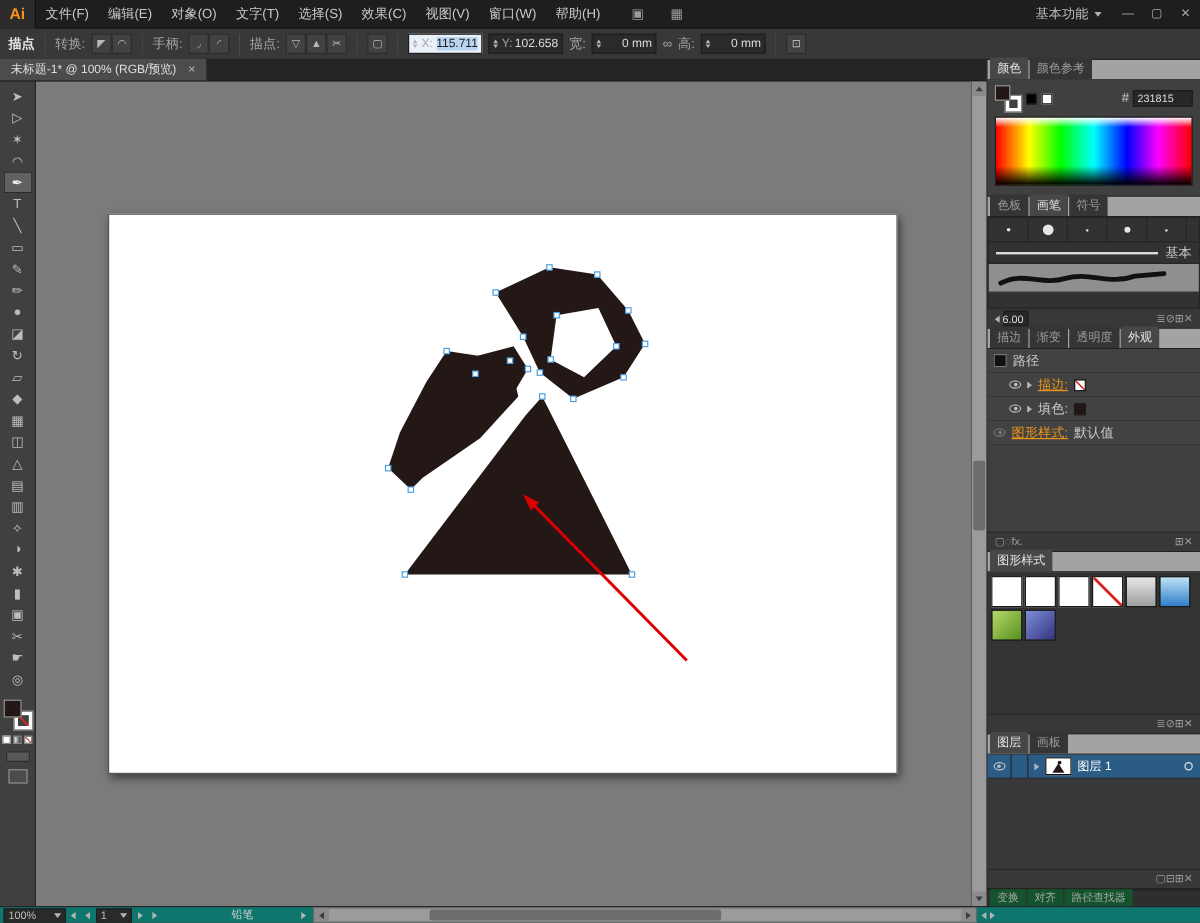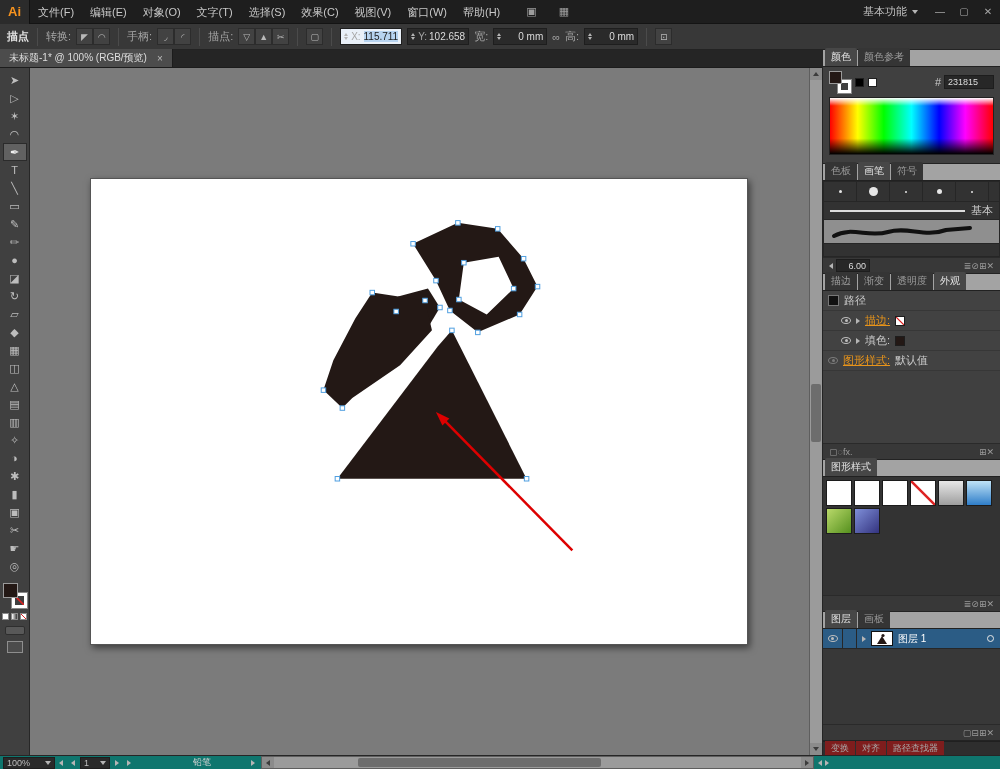--- a/index.html
+++ b/index.html
@@ -105,21 +105,21 @@
   
   .br-list { background:#323232; border:1px solid #262626; margin:0; }
   .br-row { display:flex; align-items:center; border-bottom:1px solid #262626; }
   .br-cells { height:20px; }
   .br-cell { width:33px; height:20px; border-right:1px solid #262626; display:flex; align-items:center; justify-content:center; }
   .dot { background:#e6e6e6; border-radius:50%; display:block; }
   .br-basic { height:18px; padding:0 6px; gap:6px; }
   .br-line { flex:1; height:2px; background:#dcdcdc; }
   .br-stroke-row { height:24px; background:#8f8f8f; padding:0 4px; }
   .br-weight { display:flex; align-items:center; gap:3px; }
-  .weight-field { width:34px; height:13px; background:#272727; border:1px solid #1d1d1d; color:#ddd; font-size:9px; display:flex; align-items:center; justify-content:flex-end; padding:0 3px; }
+  .weight-field { width:21px; height:13px; background:#272727; border:1px solid #1d1d1d; color:#ddd; font-size:9px; display:flex; align-items:center; justify-content:flex-end; padding:0 3px; }
 
   
   .ap-row { height:20px; display:flex; align-items:center; gap:5px; padding:0 5px; border-bottom:1px solid #373737; background:#424242; }
   .ap-row.indent { padding-left:18px; }
   .thumb-black { width:11px; height:11px; background:#111; border:1px solid #777; }
   .sw { width:10px; height:10px; border:1px solid #1d1d1d; background:#fff; display:inline-block; }
   .sw.black { background:#231815; }
   .sw.slash { background:linear-gradient(to top right,#fff 42%,#d22 47%,#d22 53%,#fff 58%); }
   .link { color:#e8941a; text-decoration:underline; }
   .ap-fill-rest { flex:1; background:#404040; }
@@ -134,21 +134,21 @@
   .lr-eye { width:20px; height:20px; display:flex; align-items:center; justify-content:center; border-right:1px solid #272727; }
   .lr-lock { width:14px; height:20px; border-right:1px solid #272727; }
   .lr-disc { width:14px; display:flex; justify-content:center; }
   .lr-thumb { width:22px; height:15px; background:#fff; border:1px solid #111; margin-right:5px; display:flex; align-items:center; justify-content:center; }
   .lr-name { font-size:10px; }
   .target { width:7px; height:7px; border:1px solid #e8e8e8; border-radius:50%; margin-left:auto; margin-right:6px; }
   .layers-rest { flex:1; background:#383838; }
 
   
   #dock-tabs { height:14px; background:#2e2e2e; border-top:1px solid #202020; display:flex; align-items:center; gap:1px; padding:0 2px; }
-  .dock-tab { background:#7f1d1d; color:#a8a8a8; font-size:9px; padding:1px 6px; white-space:nowrap; }
+  .dock-tab { background:#14532d; color:#a8a8a8; font-size:9px; padding:1px 6px; white-space:nowrap; }
 
   
   #statusbar { position:absolute; bottom:0; left:0; right:0; height:14px; background:#0f766e; border-top:1px solid #262626; display:flex; align-items:center; font-size:9px; color:#bdbdbd; }
   .zoom { width:52px; height:12px; margin-left:3px; background:#2a2a2a; border:1px solid #1e1e1e; display:flex; align-items:center; justify-content:space-between; padding:0 3px; }
   .navbtn { width:12px; display:flex; justify-content:center; }
   .ab-field { width:30px; height:12px; background:#2a2a2a; border:1px solid #1e1e1e; display:flex; align-items:center; justify-content:space-between; padding:0 3px; margin:0 1px; }
   .status-tool { margin-left:58px; color:#d2d2d2; }
   .expander { margin-left:40px; }
   .hscroll { flex:1; height:13px; margin-left:6px; background:#9b9b9b; border:1px solid #5e5e5e; position:relative; display:flex; align-items:center; }
   .hs-btn { width:12px; height:11px; display:flex; align-items:center; justify-content:center; background:#8b8b8b; }

